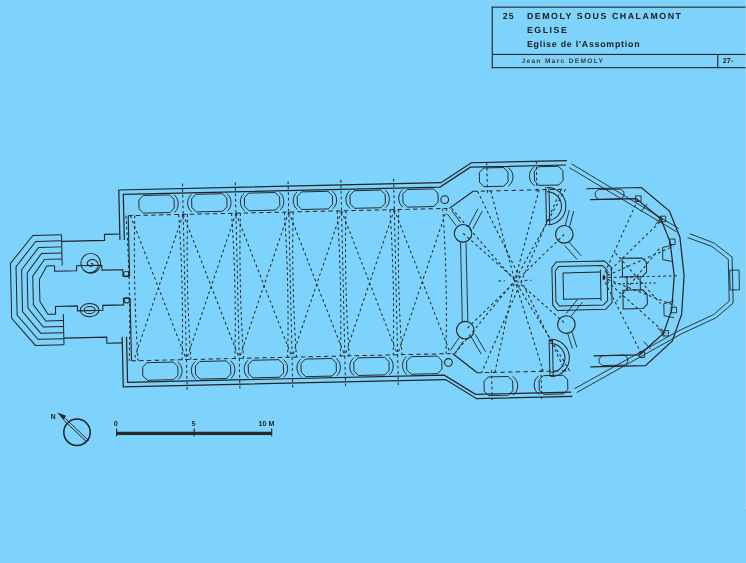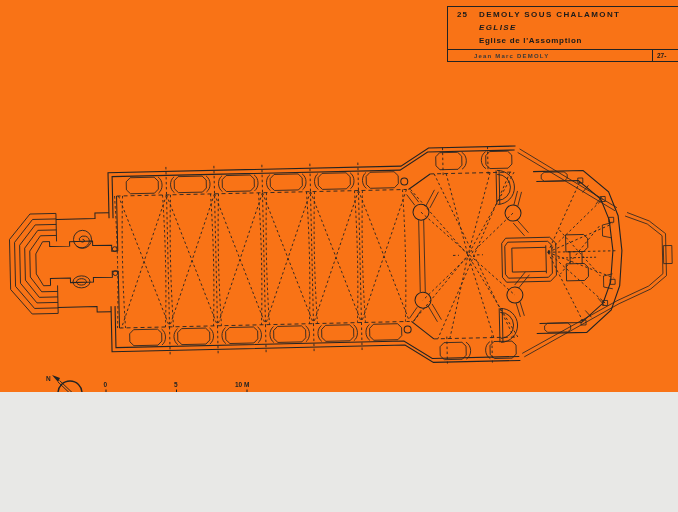--- a/index.html
+++ b/index.html
@@ -1,35 +1,35 @@
 <!DOCTYPE html>
 <html><head>
 <meta charset="utf-8">
 <style>
   html,body{margin:0;padding:0;background:#e8e8e6;}
   .page{
-    position:relative;width:678px;height:392px;overflow:hidden;
-    background:#f97316;
+    position:relative;width:678px;height:512px;overflow:hidden;
+    background:#7dd3fc;
     font-family:"Liberation Sans", sans-serif;
     color:#1b1b1b;
   }
   svg{position:absolute;left:0;top:0;}
   .ink{stroke:#232323;fill:none;}
   
   .title-block{
     position:absolute;left:447px;top:6px;width:231px;height:56px;
     border-top:1.4px solid #232323;
     border-left:1.4px solid #232323;
     border-bottom:1.4px solid #232323;
     box-sizing:border-box;
   }
   .tb-main{position:relative;height:42px;}
   .tb-num{position:absolute;left:9px;top:3px;font-size:8px;font-weight:bold;letter-spacing:1px;}
   .tb-line1{position:absolute;left:31px;top:3px;font-size:8px;font-weight:bold;letter-spacing:1.4px;}
-  .tb-line2{position:absolute;left:31px;top:16px;font-size:8px;font-weight:bold;letter-spacing:1.4px;font-style:italic;}
+  .tb-line2{position:absolute;left:31px;top:16px;font-size:8px;font-weight:bold;letter-spacing:1.4px;}
   .tb-line3{position:absolute;left:31px;top:29px;font-size:8px;font-weight:bold;letter-spacing:0.7px;}
   .tb-sub{
     display:flex;height:12px;border-top:1.2px solid #232323;box-sizing:content-box;
   }
   .tb-author{flex:1;font-size:6px;letter-spacing:1.2px;color:#3a3a3a;padding-left:26px;padding-top:2.5px;font-weight:bold;}
   .tb-sheet{width:26px;border-left:1.2px solid #232323;font-size:6.5px;font-weight:bold;padding-left:4px;padding-top:2px;box-sizing:border-box;}
   text{font-family:"Liberation Sans",sans-serif;fill:#232323;}
 </style>
 </head>
 <body>

